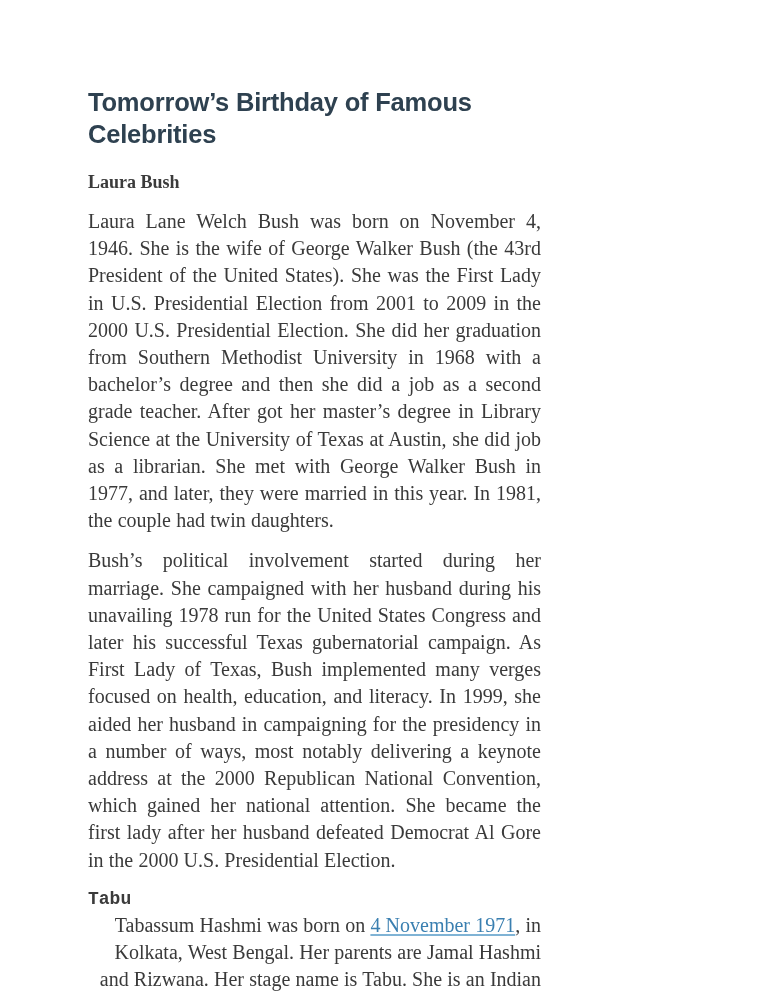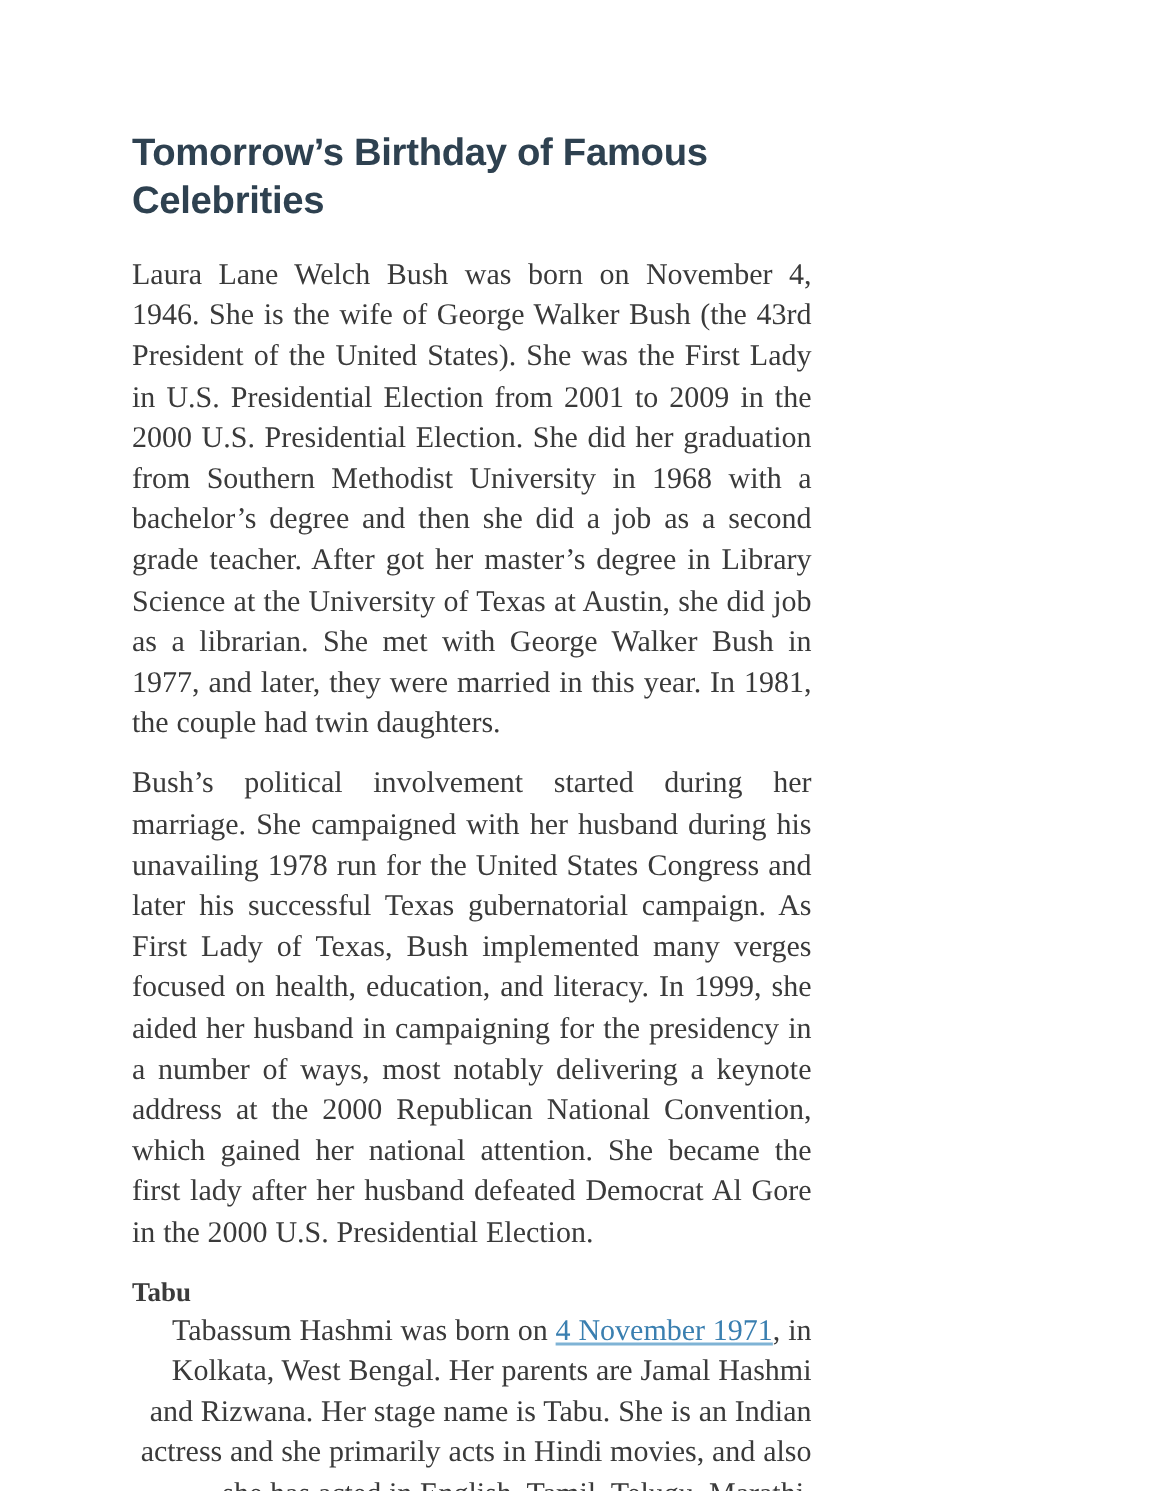--- a/index.html
+++ b/index.html
@@ -34,20 +34,21 @@
   .section-heading {
     font-family: "Liberation Serif", "DejaVu Serif", serif;
     font-size: 18px;
     font-weight: bold;
     color: #3b3b3b;
     line-height: 24px;
     margin: 0 0 14px 0;
   }
   .section-heading.tight {
     margin-bottom: 1px;
+    font-family: Liberation Mono, monospace;
   }
   p.body-text {
     font-size: 20px;
     color: #3a3a3a;
     line-height: 27.2px;
     margin: 0 0 13px 0;
     text-align: justify;
     text-justify: inter-word;
     word-spacing: 0.2px;
     font-variant-numeric: oldstyle-nums;
@@ -69,20 +70,21 @@
     text-underline-offset: 2px;
   }
 </style>
 </head>
 <body>
 
 <div class="page">
 
   <h1 class="doc-title">Tomorrow’s Birthday of Famous Celebrities</h1>
 
+  <h2 class="section-heading">Laura Bush</h2>
 
   <p class="body-text">Laura Lane Welch Bush was born on November 4, 1946. She is the wife of George Walker Bush (the 43rd President of the United States). She was the First Lady in U.S. Presidential Election from 2001 to 2009 in the 2000 U.S. Presidential Election. She did her graduation from Southern Methodist University in 1968 with a bachelor’s degree and then she did a job as a second grade teacher. After got her master’s degree in Library Science at the University of Texas at Austin, she did job as a librarian. She met with George Walker Bush in 1977, and later, they were married in this year. In 1981, the couple had twin daughters.</p>
 
   <p class="body-text">Bush’s political involvement started during her marriage. She campaigned with her husband during his unavailing 1978 run for the United States Congress and later his successful Texas gubernatorial campaign. As First Lady of Texas, Bush implemented many verges focused on health, education, and literacy. In 1999, she aided her husband in campaigning for the presidency in a number of ways, most notably delivering a keynote address at the 2000 Republican National Convention, which gained her national attention. She became the first lady after her husband defeated Democrat Al Gore in the 2000 U.S. Presidential Election.</p>
 
   <h2 class="section-heading tight">Tabu</h2>
 
   <p class="body-text ragged"><span>Tabassum Hashmi was born on </span><a class="inline-link" href="#">4 November 1971</a><span>, in Kolkata, West Bengal. Her parents are Jamal Hashmi and Rizwana. Her stage name is Tabu. She is an Indian actress and she primarily acts in Hindi movies, and also she has acted in English, Tamil, Telugu, Marathi, Malayalam, Bengali and Marathi movies. She has got twice times the</span></p>
 
 </div>

